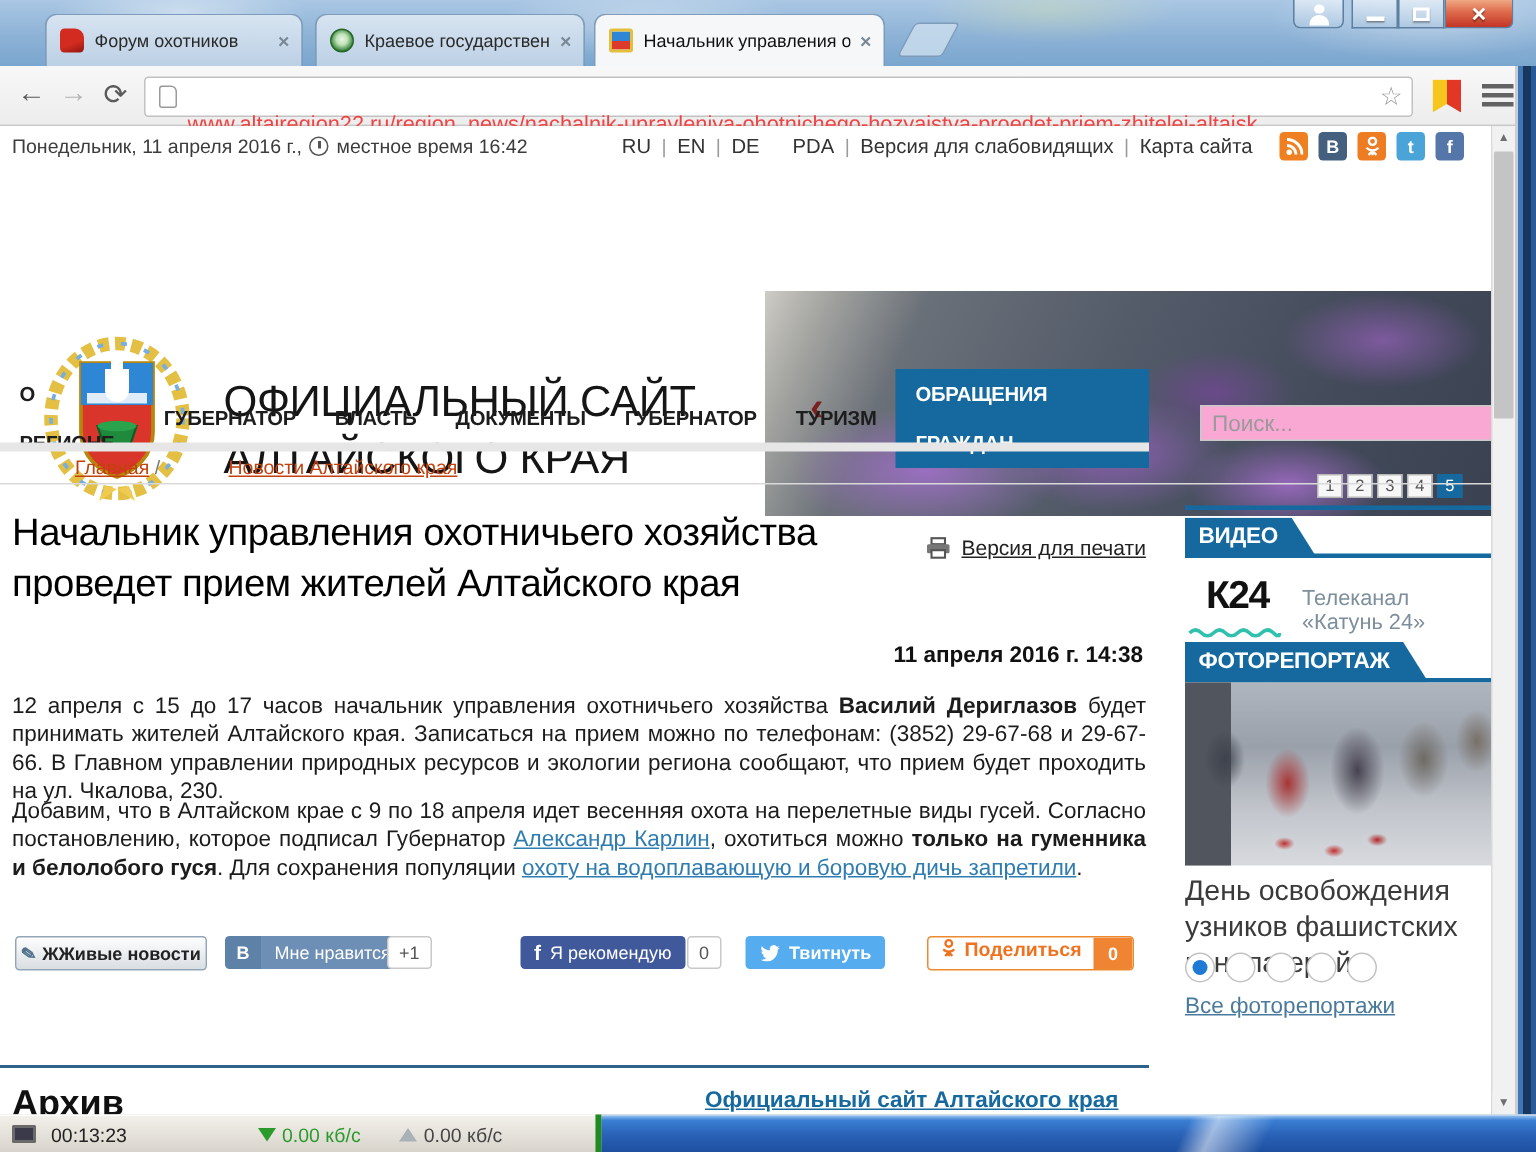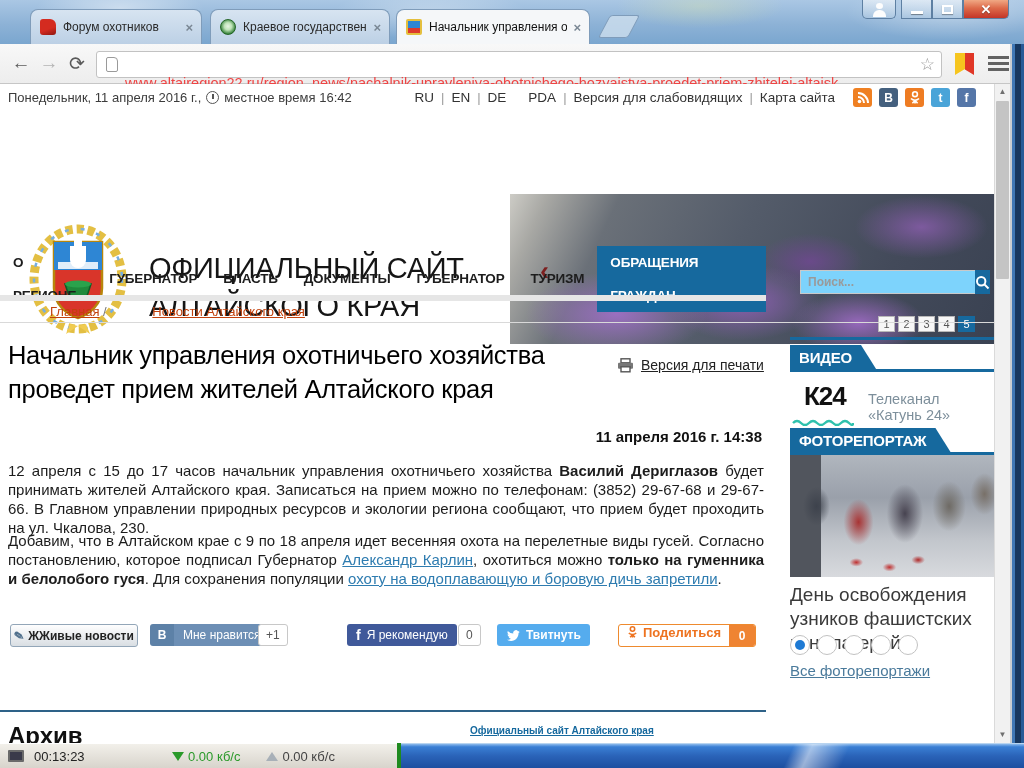--- a/index.html
+++ b/index.html
@@ -100,21 +100,21 @@
   .pg { width:17px; height:16px; background:#f7f7f7; border:1px solid #b8b8b8; color:#555; font-size:11px;
     display:flex; align-items:center; justify-content:center; }
   .pg.active { background:#16699e; border-color:#16699e; color:#fff; }
 
   
   .mainnav { position:absolute; left:0; top:178px; width:766px; height:33px; display:flex; align-items:center; }
   .nav-item { font-size:13.5px; font-weight:bold; color:#1d1d1d; padding:0 13px; line-height:33px; letter-spacing:-.2px; }
   .nav-item.active { background:#16699e; color:#fff; }
   .nav-strip { position:absolute; left:0; top:211px; width:766px; height:6px; background:#e6e6e6; }
   .searchbox { position:absolute; left:800px; top:186px; width:187px; height:24px; display:flex; }
-  .searchbox input { flex:1; border:1px solid #c9c9c9; border-right:none; background:#7dd3fc; font-size:12px; color:#444; padding:0 7px; outline:none; font-family:"Liberation Sans",sans-serif;font-weight:bold; }
+  .searchbox input { flex:1; border:1px solid #c9c9c9; border-right:none; background:#f9a8d4; font-size:15px; color:#444; padding:0 7px; outline:none; font-family:"Liberation Sans",sans-serif; }
   .searchbox input::placeholder { color:#9a9a9a; }
   .search-btn { width:34px; background:#16699e; border:none; display:flex; align-items:center; justify-content:center; }
 
   
   .breadcrumb { position:absolute; left:8px; top:220px; font-size:13px; color:#777; }
   .crumb { color:#c2410c; text-decoration:underline;margin-left:42px; }
   .bc-divider { position:absolute; left:0; top:238px; width:994px; height:1px; background:#d9d9d9; }
 
   
   .art-title { position:absolute; left:8px; top:254px; width:600px; font-size:25.5px; line-height:34px; color:#000; letter-spacing:-.3px; }
@@ -141,21 +141,21 @@
   .fb-btn { left:337px; height:22px; background:#40599a; border-radius:3px; color:#fff; display:flex; align-items:center; padding:0 9px; gap:6px; }
   .fb-f { font-weight:bold; font-size:14px; }
   .tw-btn { left:487px; height:22px; background:#55acee; border-radius:3px; color:#fff; display:flex; align-items:center; padding:0 9px; gap:6px; font-weight:bold; }
   .ok-btn { left:608px; height:23px; border:1px solid #ee8a2e; border-radius:3px; display:flex; overflow:hidden; background:#fff; }
   .ok-btn .txt { display:flex; gap:5px; padding:0 8px; color:#ee7320; font-weight:bold; font-size:13px; }
   .ok-btn .okc { width:26px; background:#ef8432; color:#fff; display:flex; align-items:center; justify-content:center; font-weight:bold; }
 
   
   .divider2 { position:absolute; left:0; top:626px; width:766px; height:2px; background:#2e6288; }
   .archive { position:absolute; left:8px; top:638px; font-size:24px; font-weight:bold; color:#101010; }
-  .site-link { position:absolute; left:470px; top:641px; font-size:10px; font-weight:bold; color:#16699e; text-decoration:underline; }
+  .site-link { position:absolute; left:470px; top:641px; font-size:15px; font-weight:bold; color:#16699e; text-decoration:underline; }
 
   
   .sb-topline { position:absolute; left:790px; top:253px; width:221px; height:3px; background:#16699e; }
   .sb-hdr { position:absolute; left:790px; width:221px; height:27px; }
   .sb-hdr .bar { position:absolute; left:0; bottom:0; width:100%; height:3px; background:#16699e; }
   .sb-hdr .flag { position:absolute; left:0; top:0; height:27px; background:#16699e; color:#fff;
     font-size:15px; font-weight:bold; line-height:26px; padding:0 26px 0 9px; letter-spacing:-.2px;
     clip-path:polygon(0 0, calc(100% - 17px) 0, 100% 100%, 0 100%); }
   .hdr-video { top:261px; } .hdr-photo { top:344px; } .hdr-imp { top:614px; }
   .k24 { position:absolute; left:792px; top:297px; width:70px; }

